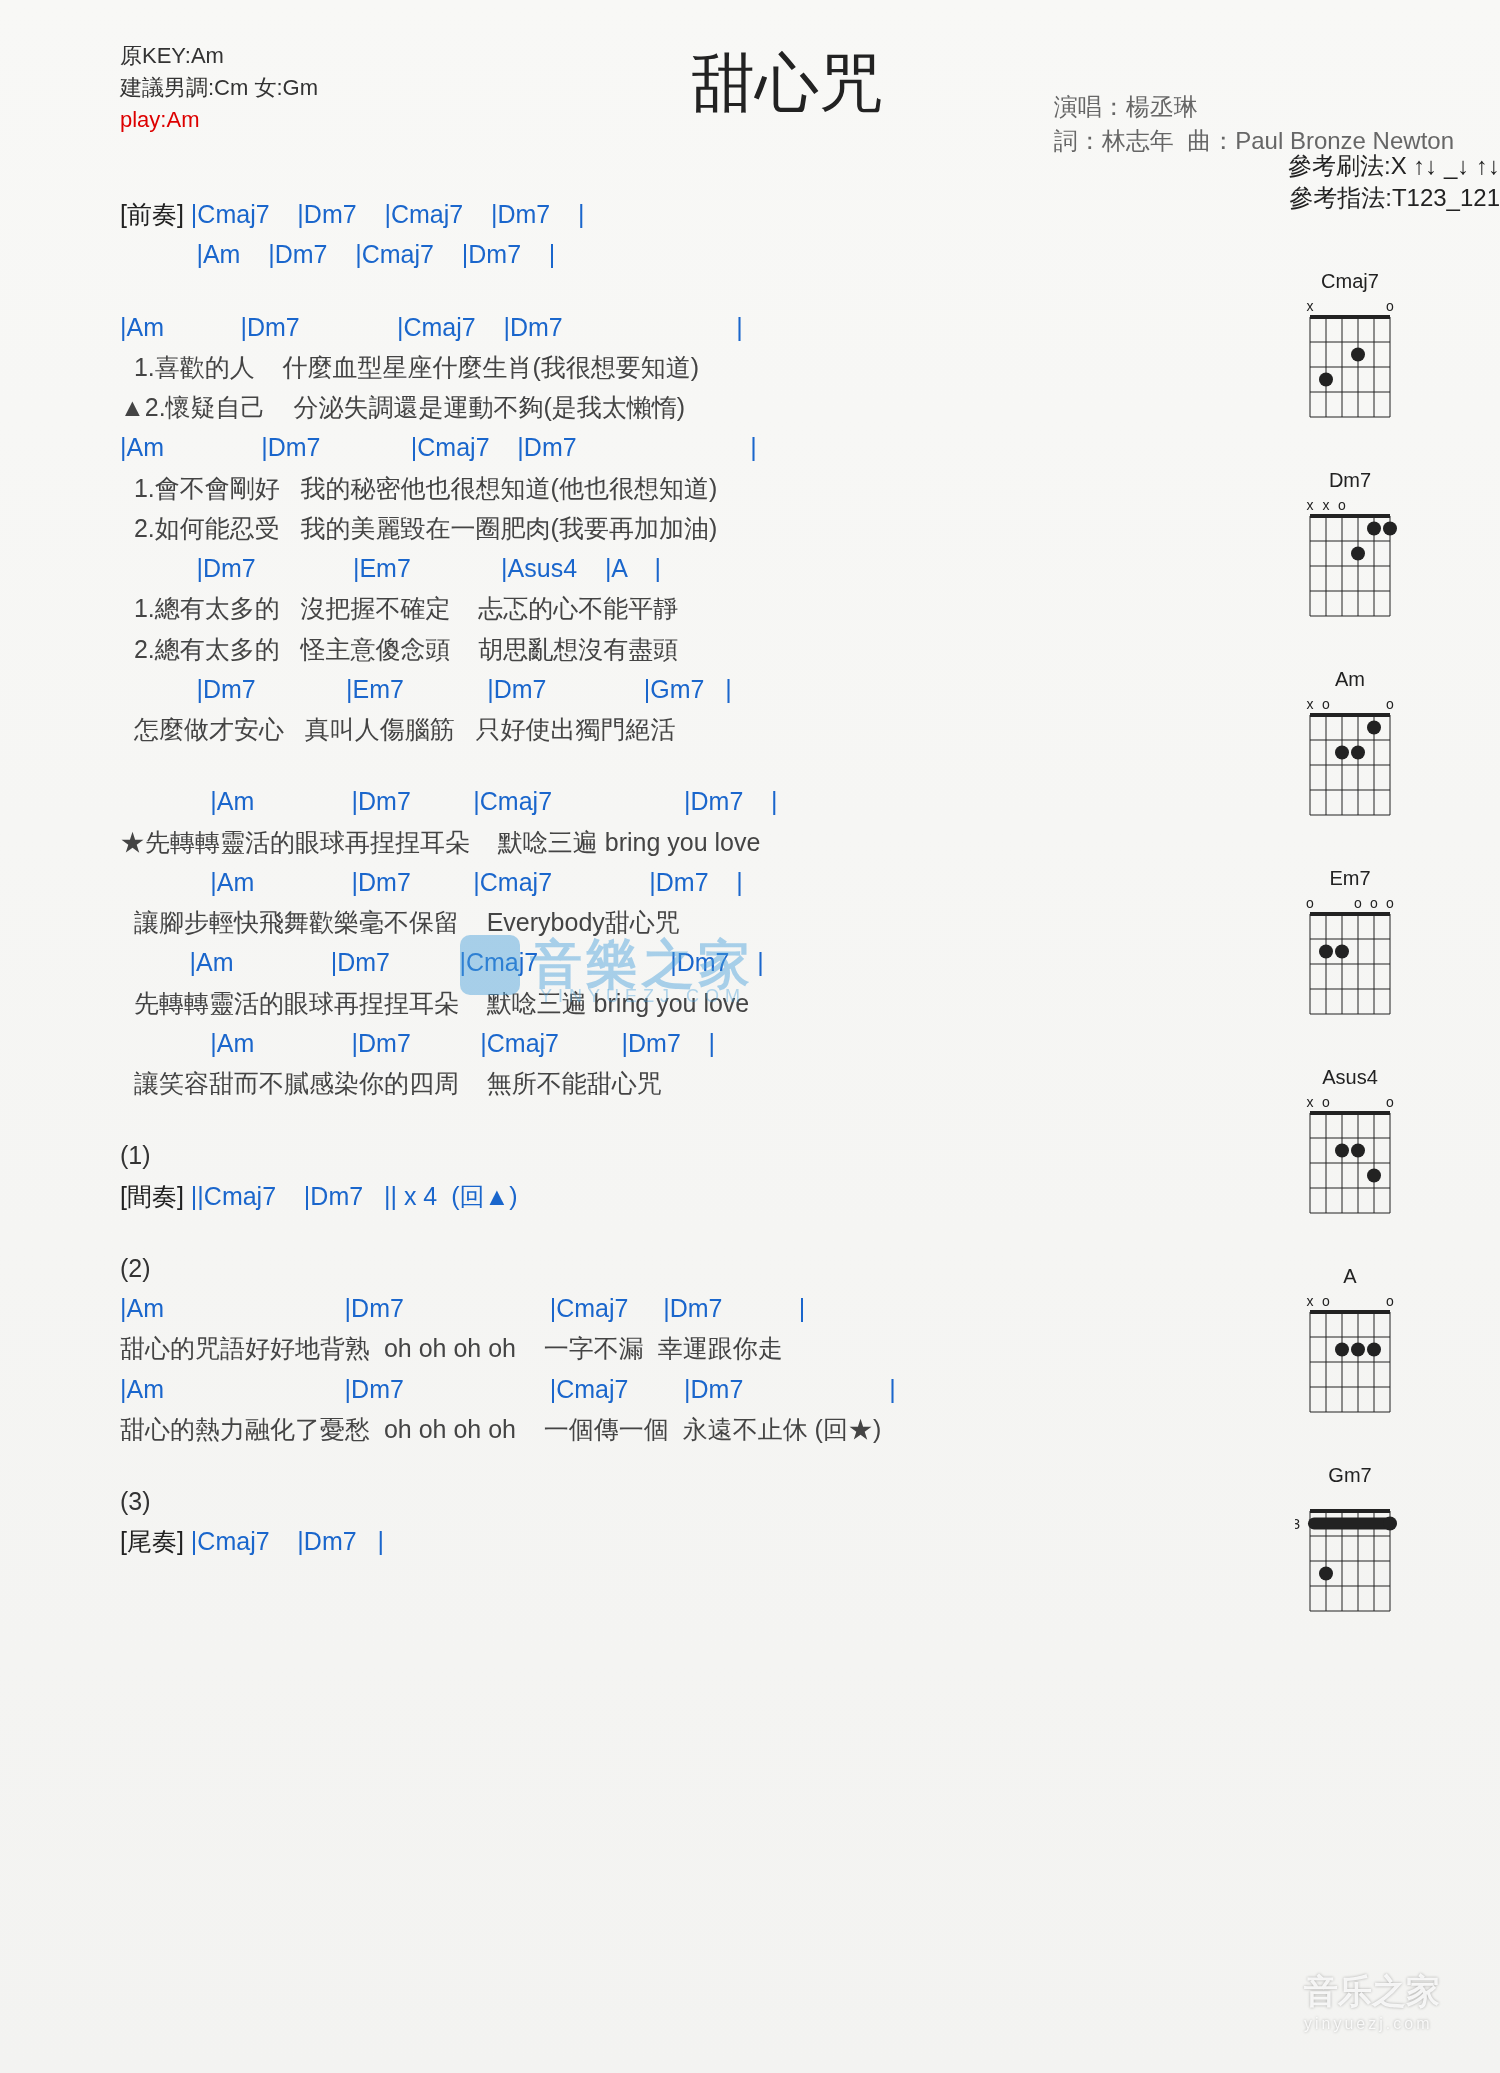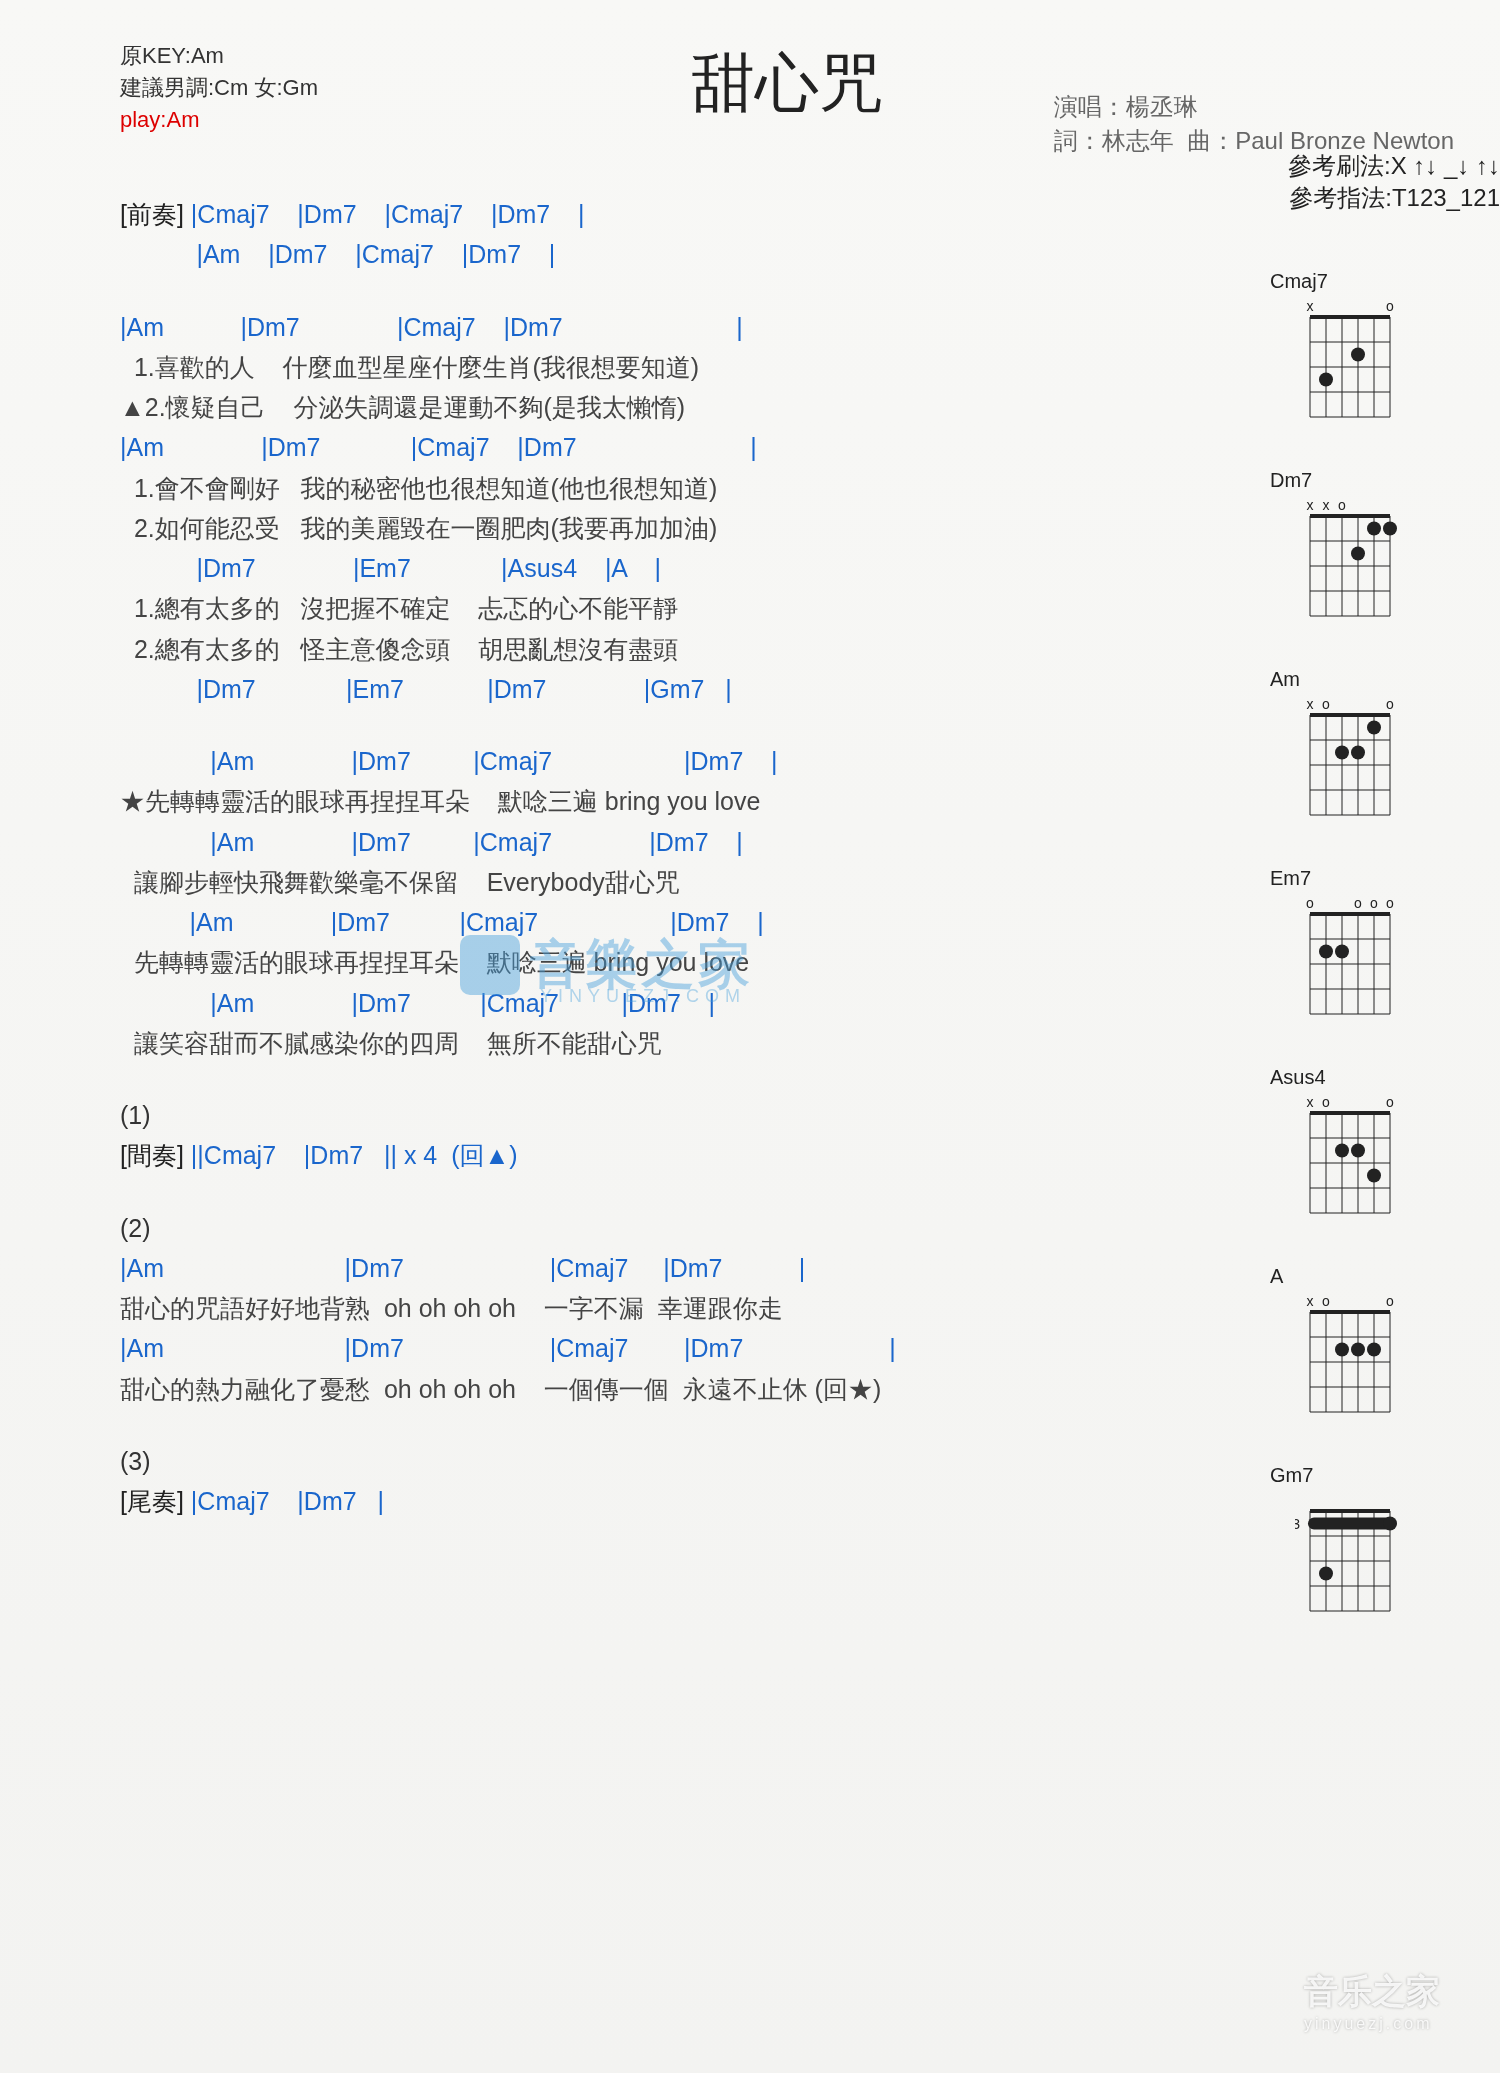--- a/index.html
+++ b/index.html
@@ -30,21 +30,21 @@
   .row { margin: 4px 0; white-space: pre; }
   .spacer { height: 28px; }
   .lyric { color: #444; }
 
   .diagrams {
     position: absolute;
     right: 70px;
     top: 270px;
     width: 160px;
   }
-  .diagram { margin-bottom: 42px; text-align: left; }
+  .diagram { margin-bottom: 42px; text-align: center; }
   .diagram .name { font-size: 20px; color: #222; margin-bottom: 4px; }
   .diagram svg { display: block; margin: 0 auto; }
 
   .watermark {
     position: absolute;
     left: 460px; top: 930px;
     font-size: 52px; font-weight: 700;
     color: rgba(70,160,220,0.45);
     letter-spacing: 4px;
     pointer-events: none;
@@ -99,20 +99,21 @@
 
     <div class="row chord">|Am              |Dm7             |Cmaj7    |Dm7                         |</div>
     <div class="row lyric">  1.會不會剛好   我的秘密他也很想知道(他也很想知道)</div>
     <div class="row lyric">  2.如何能忍受   我的美麗毀在一圈肥肉(我要再加加油)</div>
 
     <div class="row chord">           |Dm7              |Em7             |Asus4    |A    |</div>
     <div class="row lyric">  1.總有太多的   沒把握不確定    忐忑的心不能平靜</div>
     <div class="row lyric">  2.總有太多的   怪主意傻念頭    胡思亂想沒有盡頭</div>
 
     <div class="row chord">           |Dm7             |Em7            |Dm7              |Gm7   |</div>
+    <div class="row lyric">  怎麼做才安心   真叫人傷腦筋   只好使出獨門絕活</div>
 
     <div class="spacer"></div>
 
     <div class="row chord">             |Am              |Dm7         |Cmaj7                   |Dm7    |</div>
     <div class="row lyric">★先轉轉靈活的眼球再捏捏耳朵    默唸三遍 bring you love</div>
     <div class="row chord">             |Am              |Dm7         |Cmaj7              |Dm7    |</div>
     <div class="row lyric">  讓腳步輕快飛舞歡樂毫不保留    Everybody甜心咒</div>
     <div class="row chord">          |Am              |Dm7          |Cmaj7                   |Dm7    |</div>
     <div class="row lyric">  先轉轉靈活的眼球再捏捏耳朵    默唸三遍 bring you love</div>
     <div class="row chord">             |Am              |Dm7          |Cmaj7         |Dm7    |</div>

